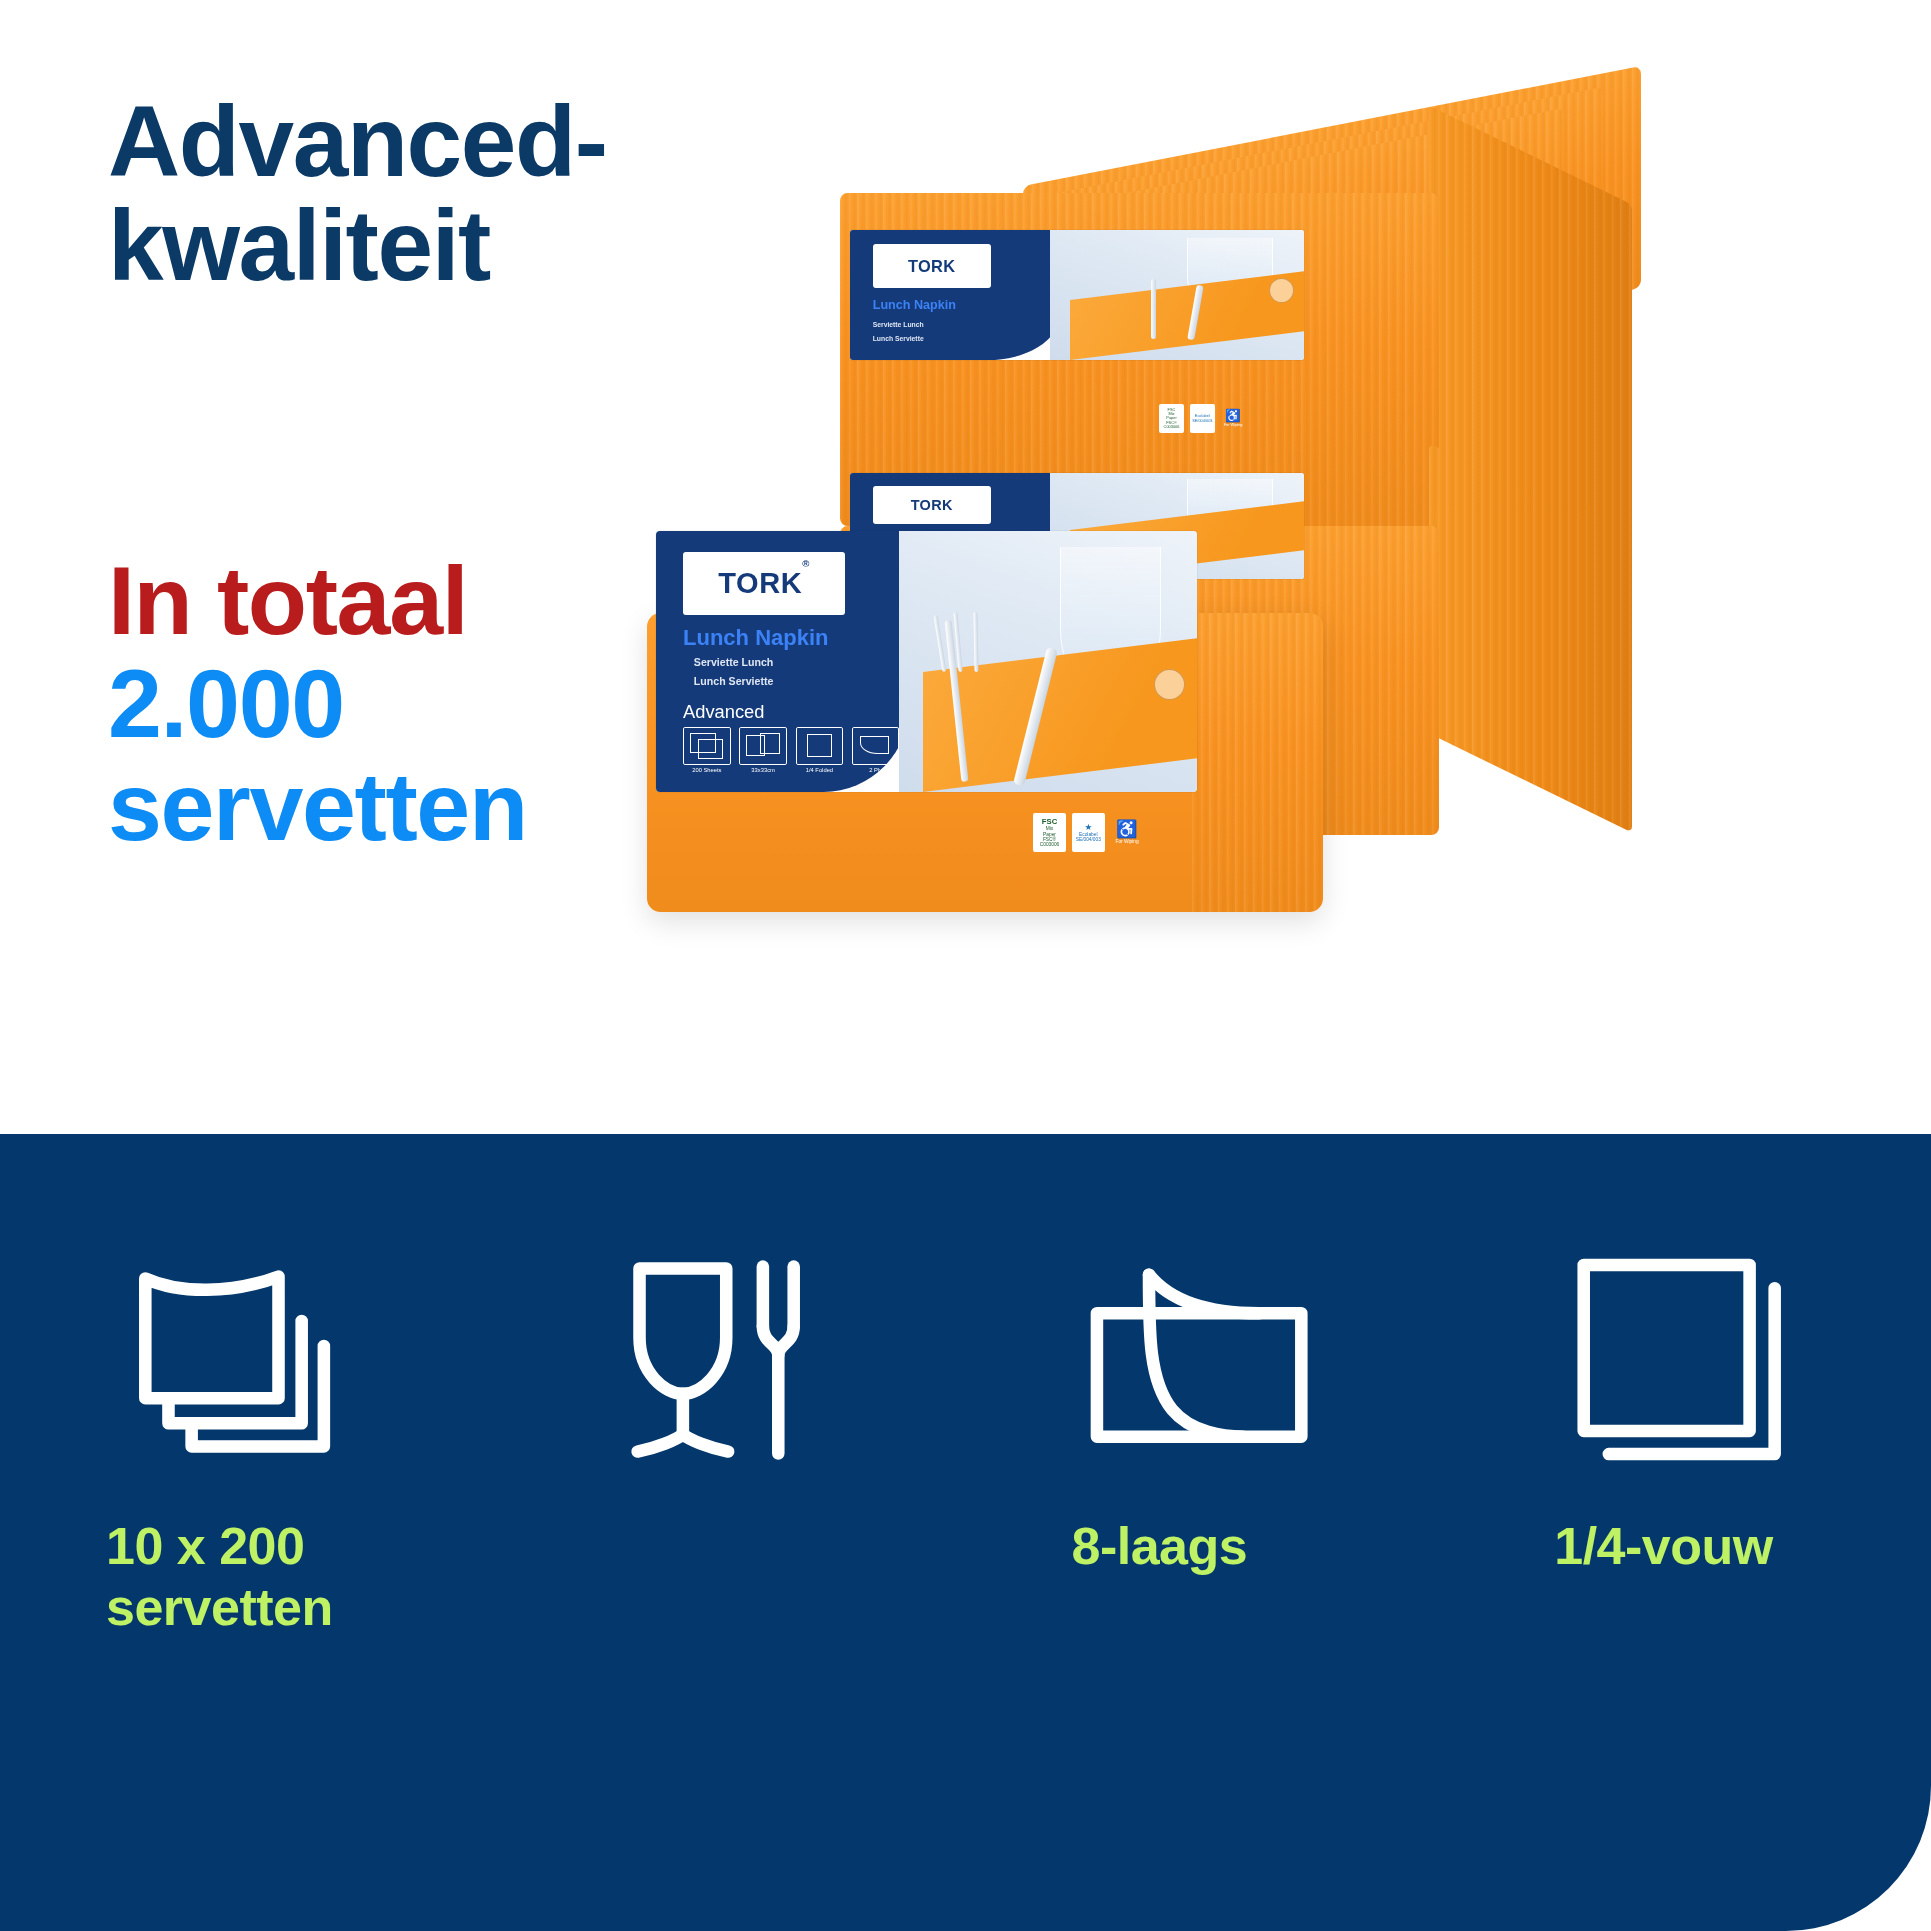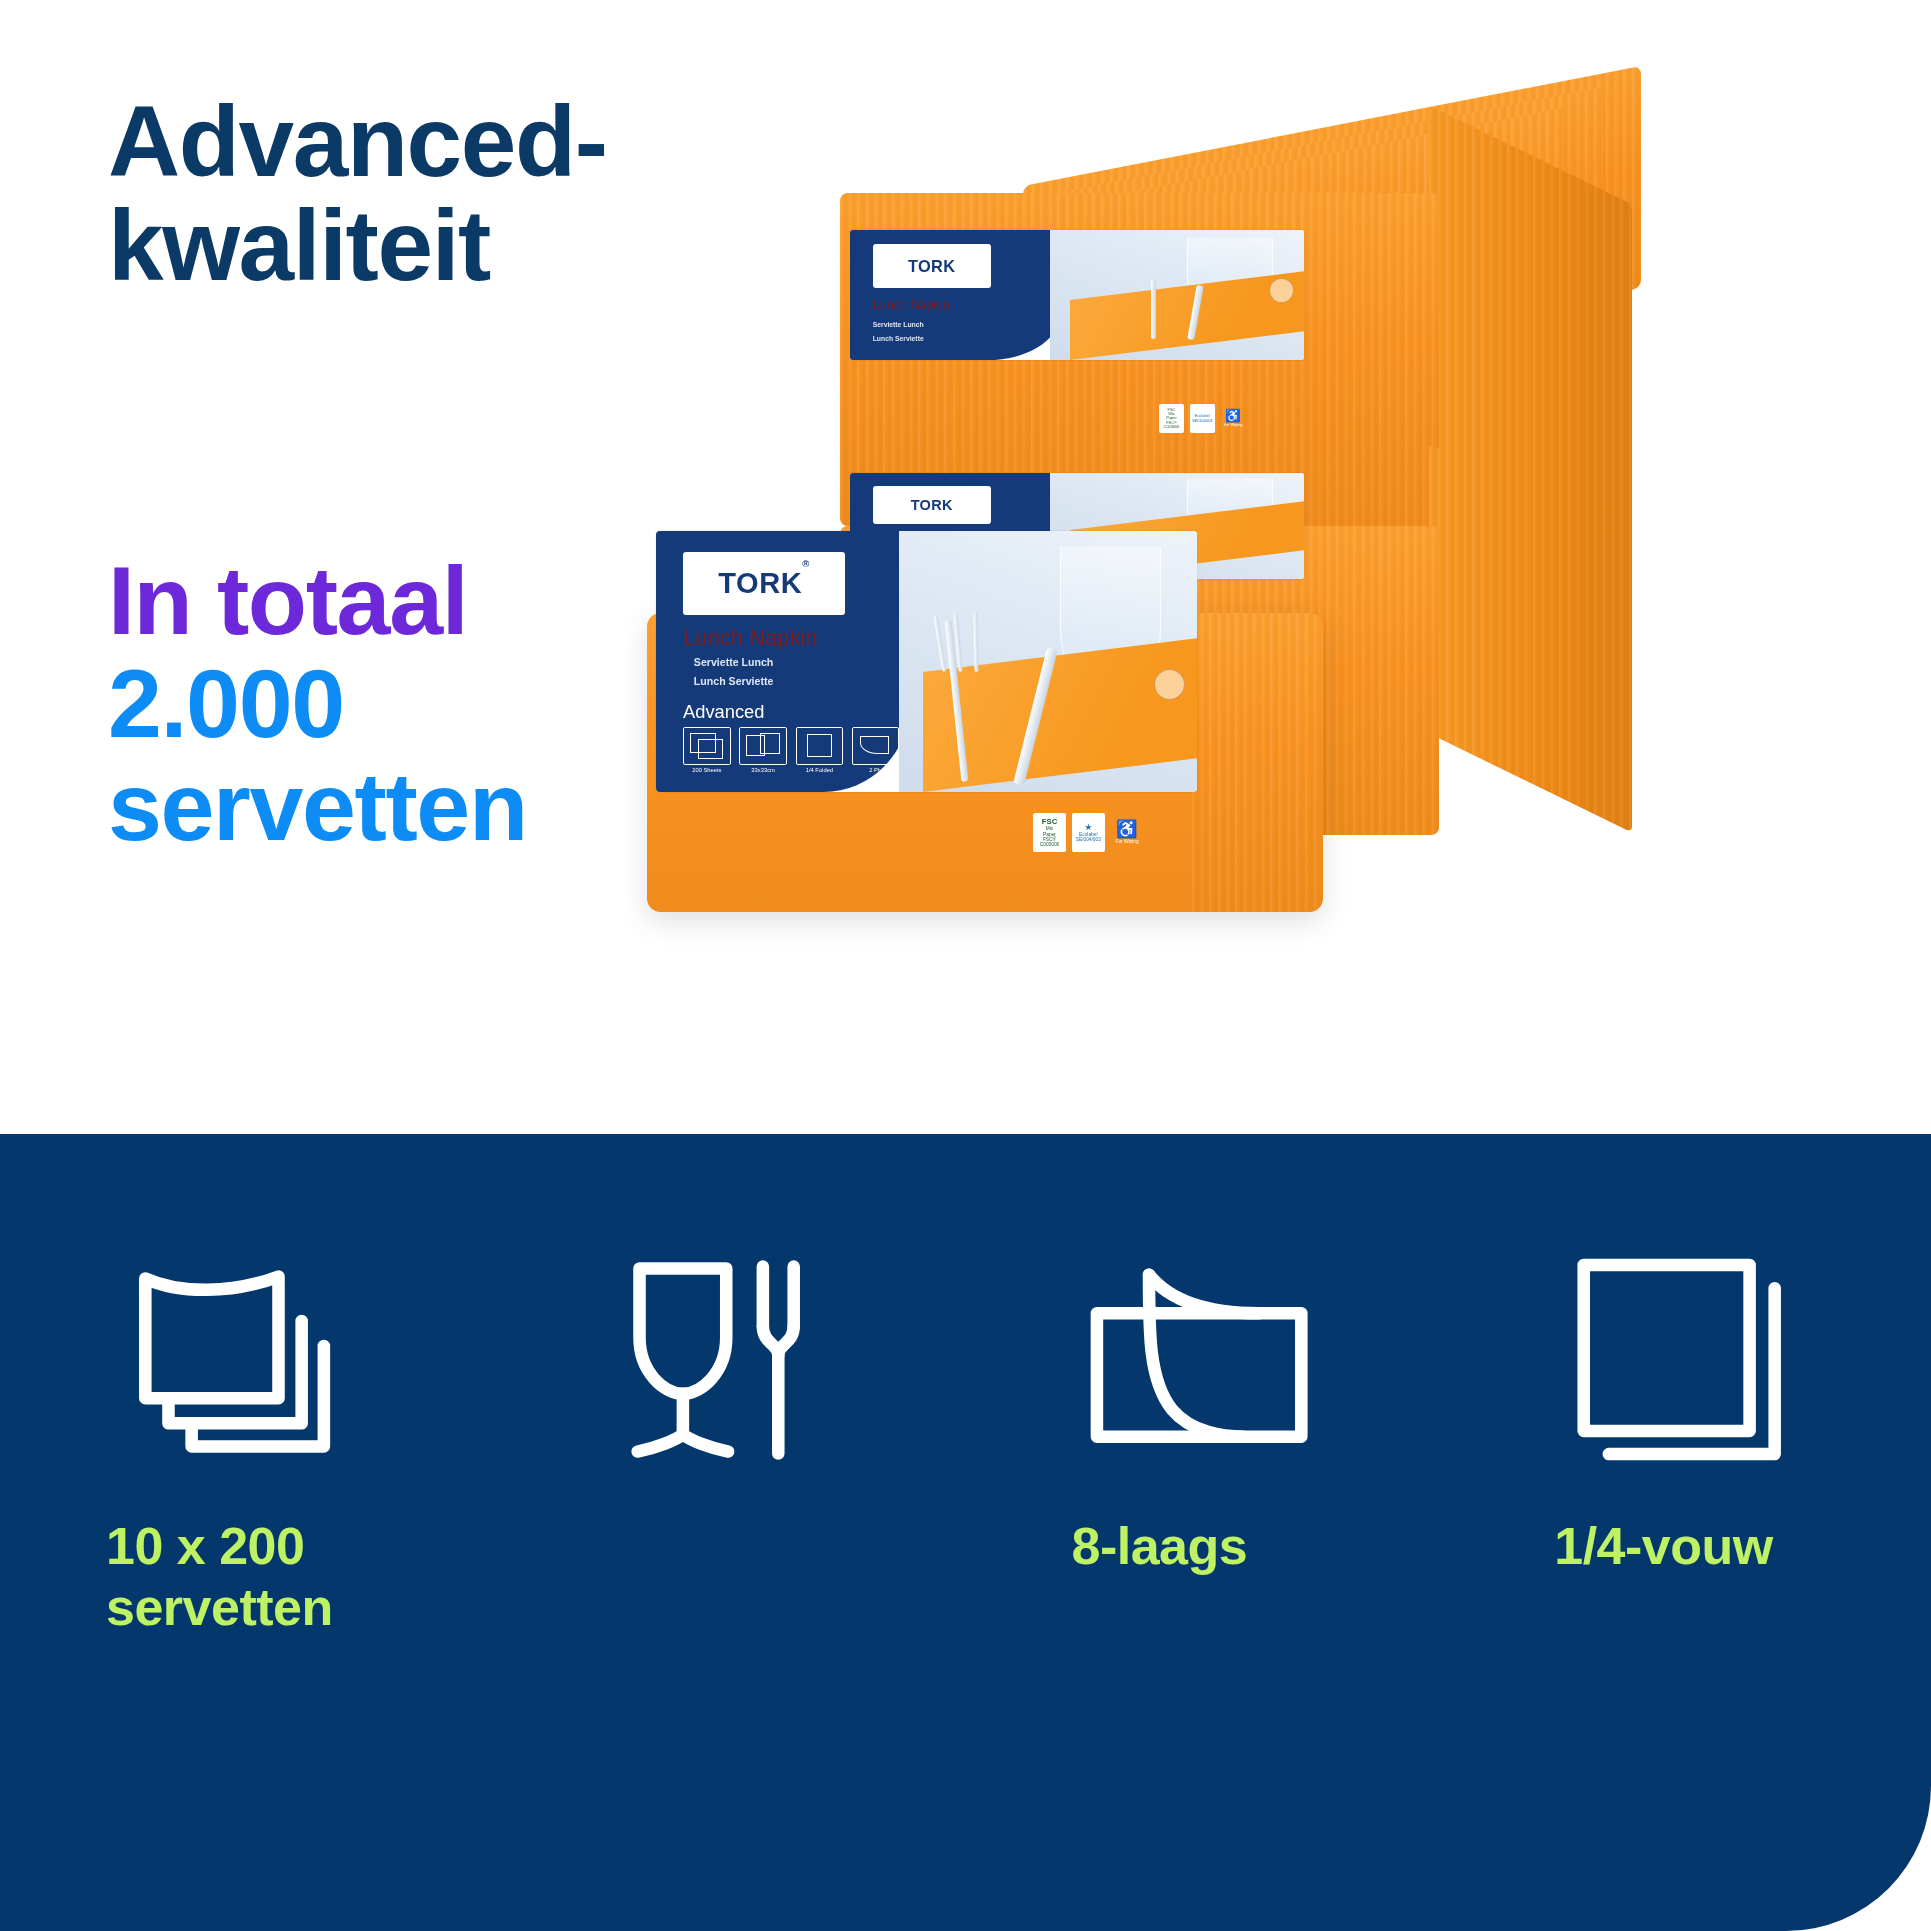--- a/index.html
+++ b/index.html
@@ -21,21 +21,21 @@
     position:absolute; left:108px; top:89px; width:753px;
   }
   .headline {
     font-size:100px; font-weight:bold; line-height:1.04;
     color:#0b3a66; letter-spacing:-1.4px;
   }
 
   #subhead-block { position:absolute; left:108px; top:550px; width:772px; }
   .sub-dark {
     font-size:97px; font-weight:bold; line-height:1.06;
-    color:#6d28d9; letter-spacing:-1.4px;
+    color:#b91c1c; letter-spacing:-1.4px;
   }
   .sub-accent {
     font-size:97px; font-weight:bold; line-height:1.06;
     color:#0d8cf5; letter-spacing:-1.4px;
   }
 
   
   #product-scene {
     position:absolute; left:753px; top:87px; width:1178px; height:1023px;
   }
@@ -98,21 +98,21 @@
   }
 
   .tork-logo {
     position:absolute;
     background:#ffffff;
     border-radius:2.9px;
     display:flex; align-items:center; justify-content:center;
     color:#153a7a; font-weight:bold; letter-spacing:0.02em;
     font-family:"Liberation Sans", sans-serif;
   }
-  .label-title { position:absolute; color:#7f1d1d; font-weight:400; }
+  .label-title { position:absolute; color:#3b82f6; font-weight:700; }
   .label-sub   { position:absolute; color:#dfe6f3; font-weight:700; }
   .label-adv   { position:absolute; color:#ffffff; font-weight:400; }
   .spec-row { position:absolute; display:flex; gap:4%; }
   .spec-cell {
     flex:1; display:flex; flex-direction:column; align-items:center;
   }
   .spec-box {
     width:100%; aspect-ratio:1.25/1;
     border:1.4px solid #ffffff; border-radius:1.9px;
     position:relative; background:transparent;

